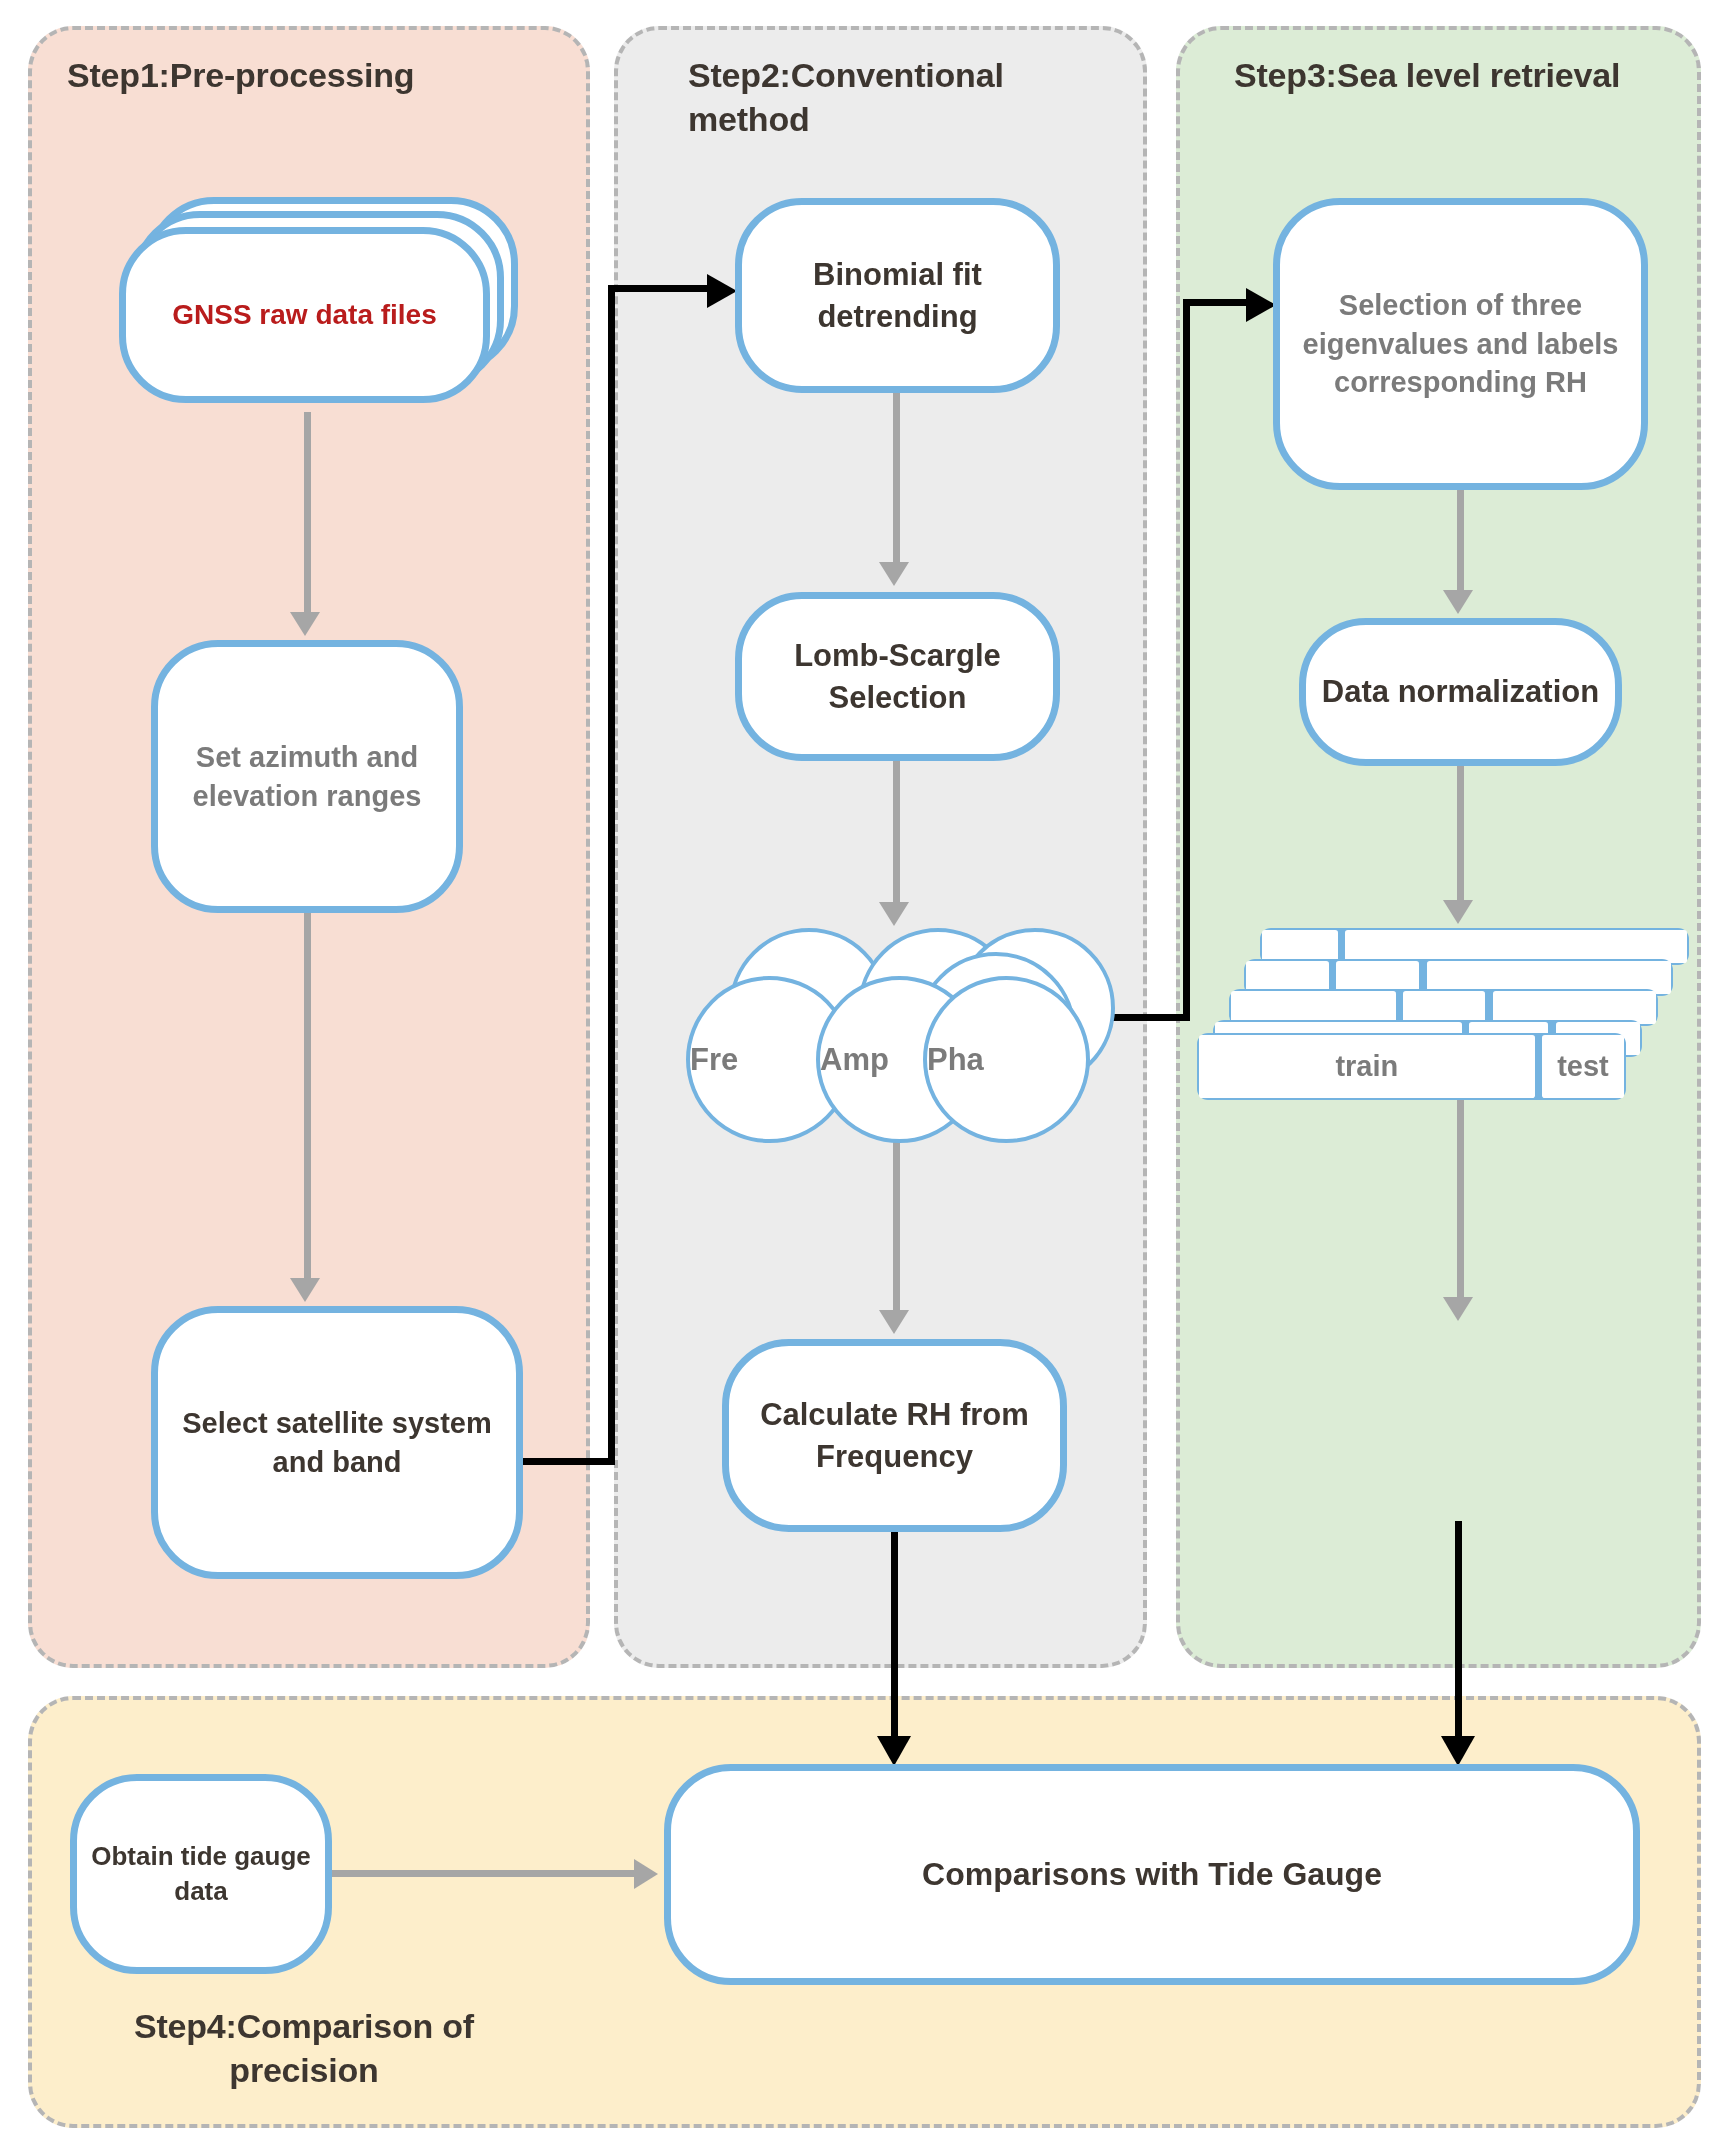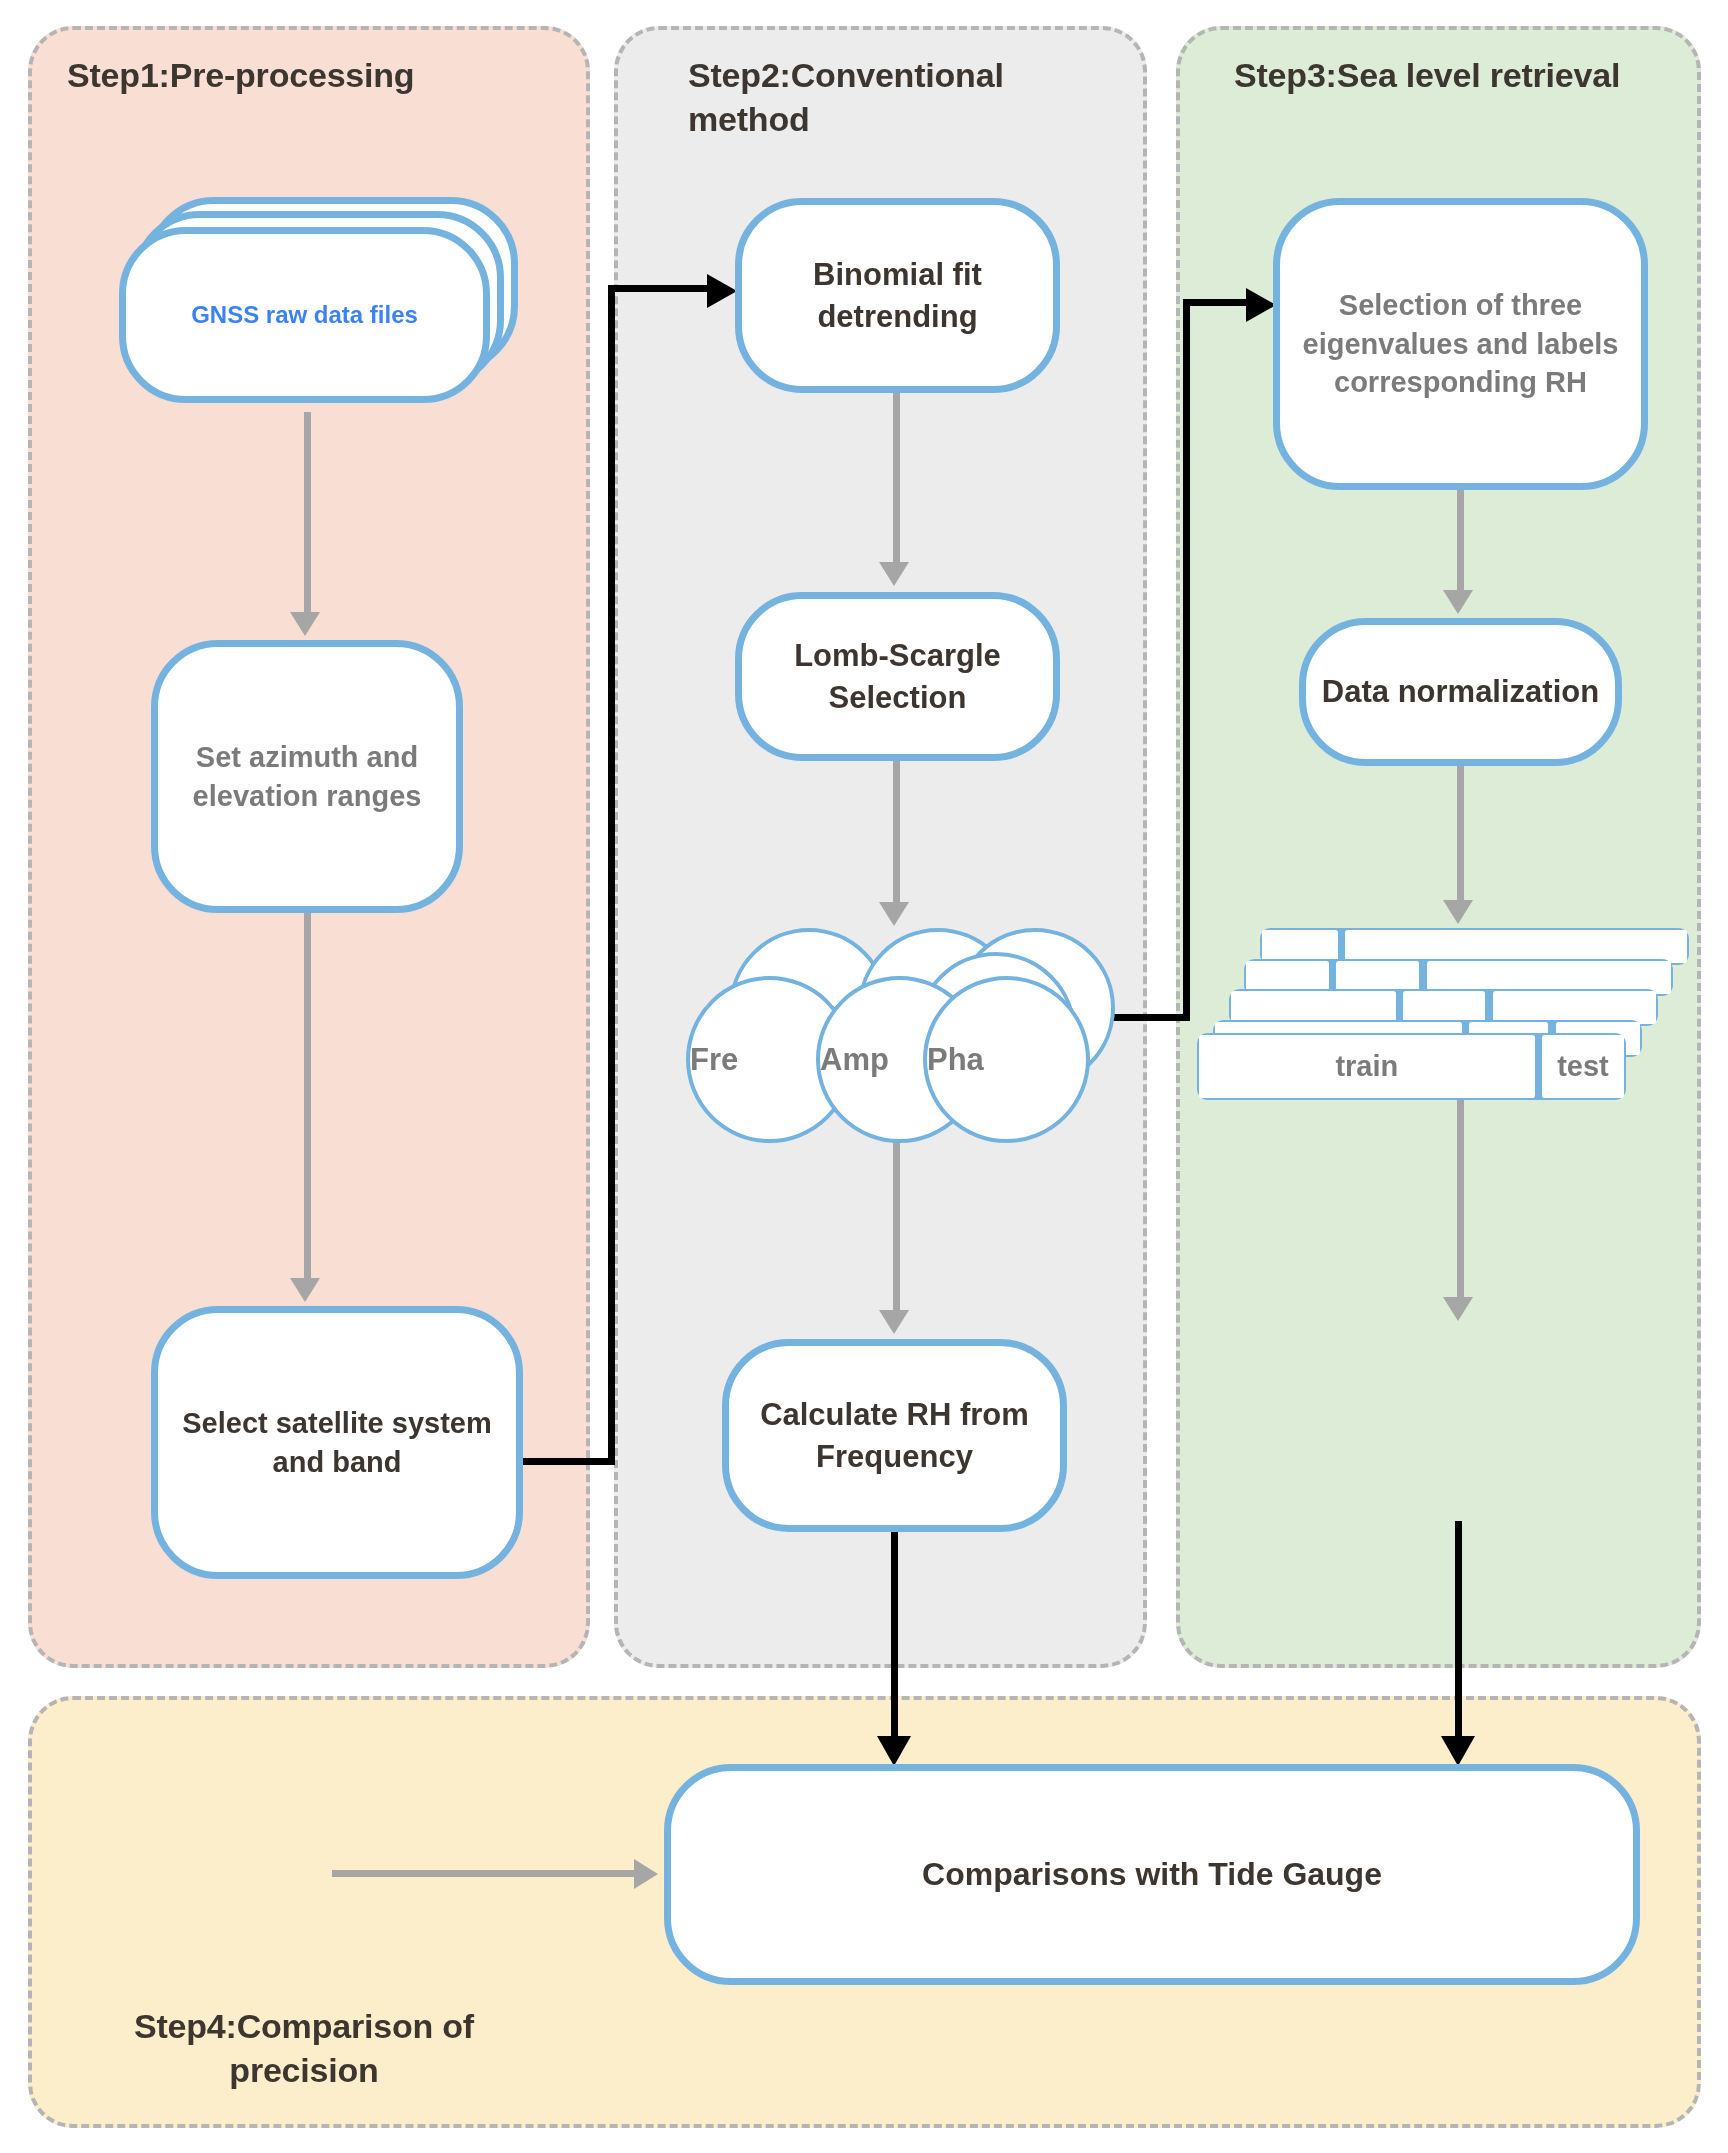--- a/index.html
+++ b/index.html
@@ -59,21 +59,21 @@
     background:#ffffff;
     border:7.4px solid #74b3e0;
     border-radius:67px;
     box-sizing:border-box;
   }
   .stack-wrap .sheet.s3{left:28px;top:0px;   width:371px;height:176px;}
   .stack-wrap .sheet.s2{left:14px;top:14px;  width:371px;height:176px;}
   .stack-wrap .sheet.s1{left:0px; top:30px;  width:371px;height:176px;
       display:flex;align-items:center;justify-content:center;}
   .stack-wrap .sheet.s1 span{
-      font-size:24px;font-weight:bold;color:#3b82f6;line-height:1.3;text-align:right;}
+      font-size:28px;font-weight:bold;color:#b91c1c;line-height:1.3;text-align:right;}
 
   
   .circle-cluster{position:absolute;z-index:6;}
   .circ{
     position:absolute;
     border:4.6px solid #74b3e0;
     background:#ffffff;
     border-radius:50%;
     box-sizing:border-box;
     display:flex;align-items:center;justify-content:flex-start;
@@ -254,20 +254,23 @@
     </div>
   </div>
 
   <div class="vline-grey" style="left:1457px;top:1099px;height:204px;"></div>
   <div class="arrow-down-grey" style="left:1443px;top:1297px;"></div>
 
 
   <div class="vline-black" style="left:1455px;top:1521px;height:221px;"></div>
   <div class="arrow-down-black" style="left:1441px;top:1736px;"></div>
 
+  <div class="node" style="left:70px;top:1774px;width:262px;height:200px;font-size:26px;">
+    <span>Obtain tide gauge data</span>
+  </div>
 
   <div class="hline-grey" style="left:332px;top:1870px;width:308px;"></div>
   <div class="arrow-right-grey" style="left:634px;top:1859px;"></div>
 
   <div class="node" style="left:664px;top:1764px;width:976px;height:221px;font-size:32px;">
     <span>Comparisons with Tide Gauge</span>
   </div>
 
 </div>
 

